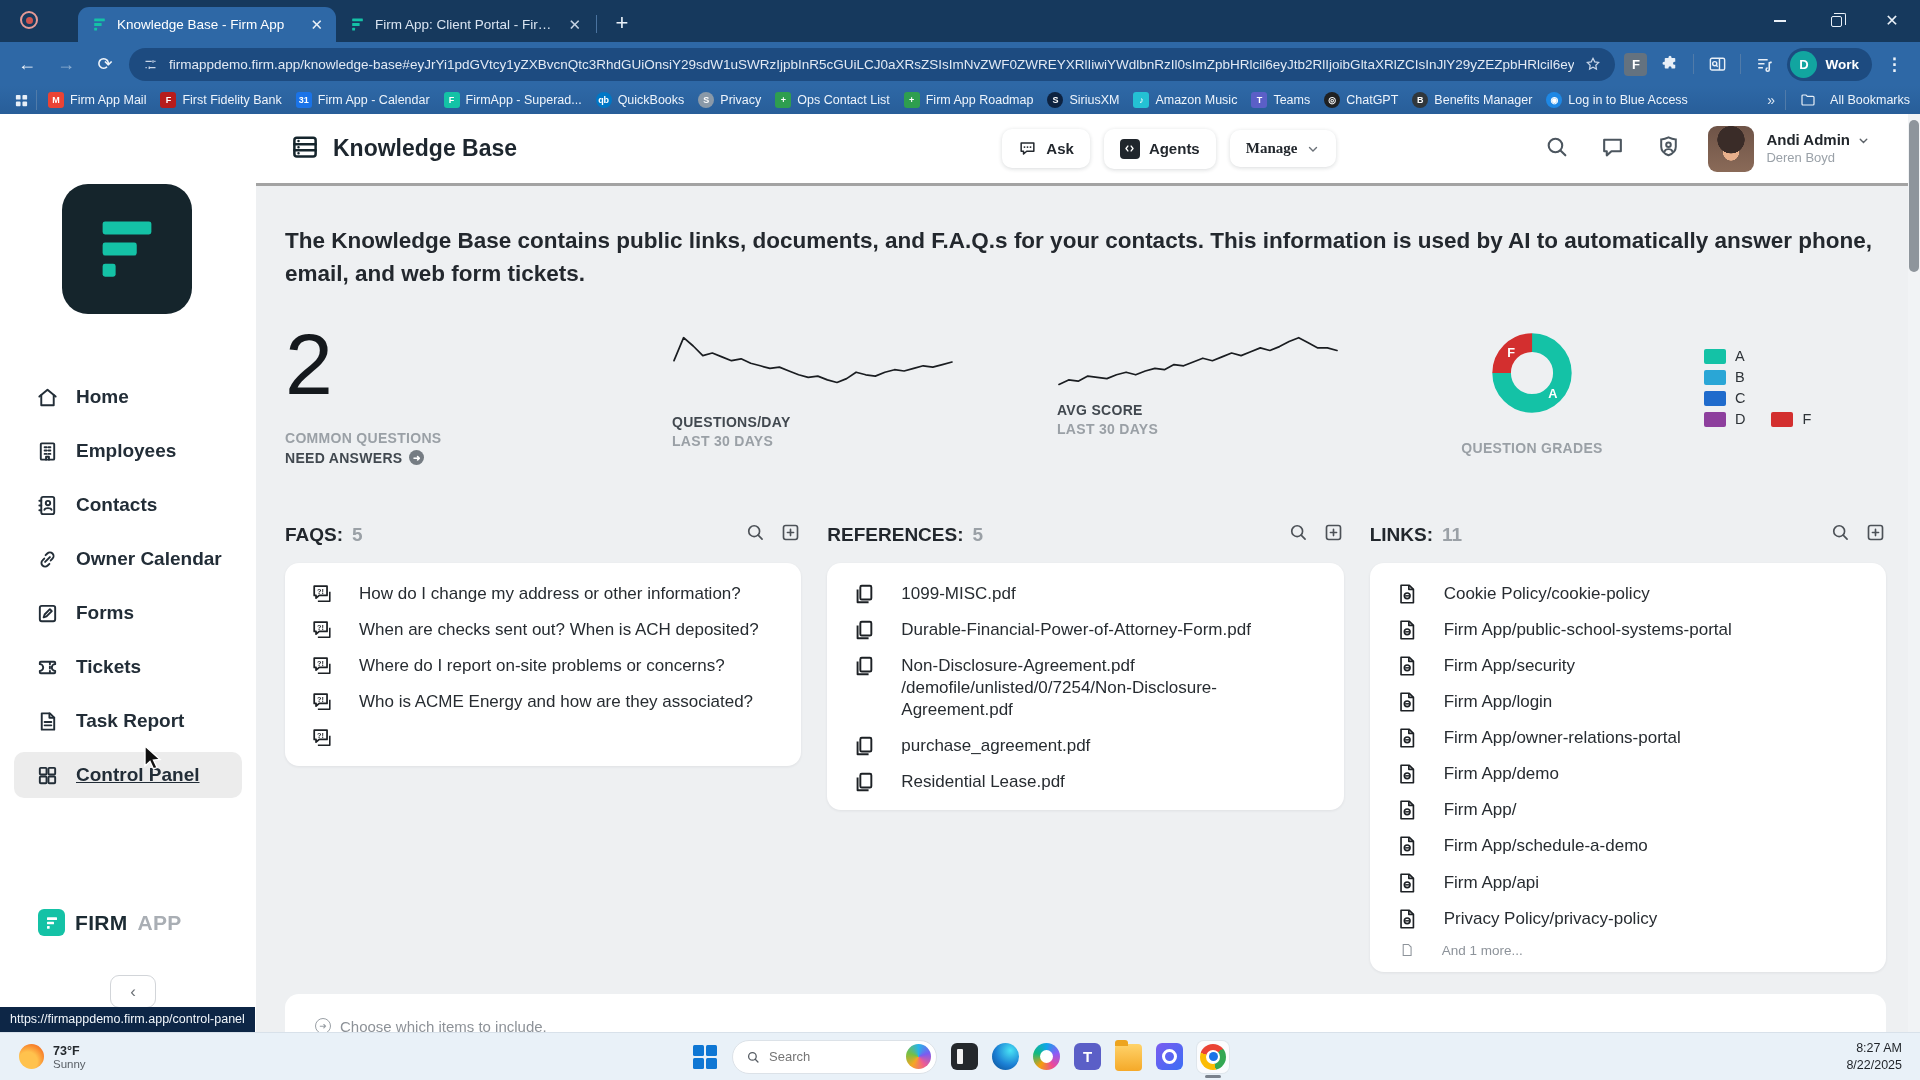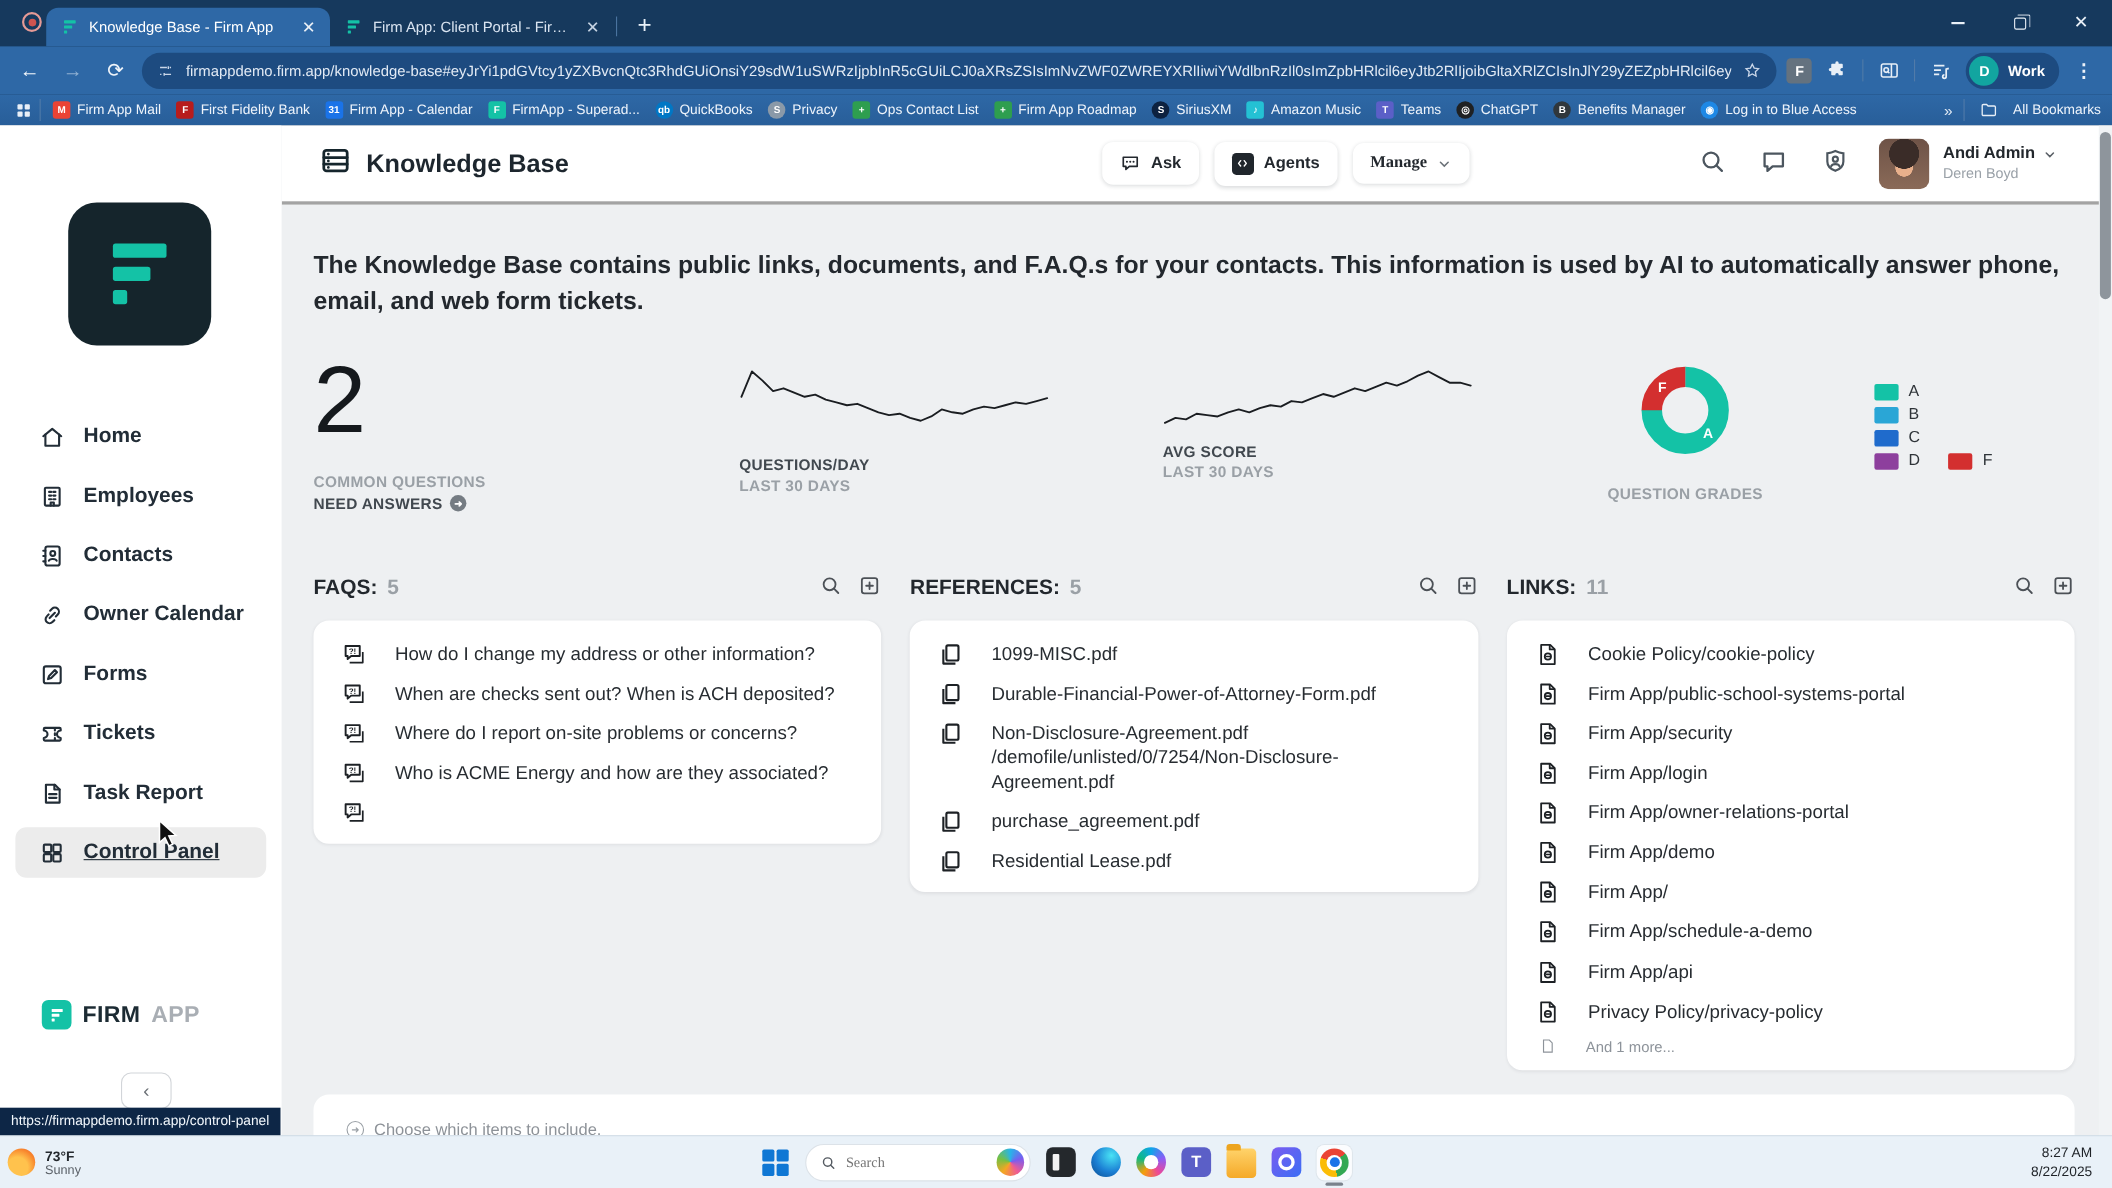--- a/index.html
+++ b/index.html
@@ -3,21 +3,21 @@
 <meta charset="utf-8">
 <style>
   *{margin:0;padding:0;box-sizing:border-box}
   html,body{width:1920px;height:1080px;overflow:hidden;font-family:"Liberation Sans",sans-serif;background:#16395d}
   .screen{position:relative;width:1920px;height:1080px}
 
   
   .titlebar{height:42px;background:#16395d;position:relative;display:flex;align-items:flex-end}
   .record{position:absolute;left:20px;top:11px;width:18px;height:18px;border-radius:50%;border:2px solid #e59a96;display:grid;place-items:center}
   .record::after{content:"";width:7px;height:7px;border-radius:50%;background:#cf5450}
-  .tabs{display:flex;align-items:flex-end;margin-left:42px;height:42px}
+  .tabs{display:flex;align-items:flex-end;margin-left:78px;height:42px}
   .tab{width:258px;height:35px;display:flex;align-items:center;gap:9px;padding:0 10px 0 13px;border-radius:11px 11px 0 0;color:#d9e4f1;font-size:13.5px;cursor:default}
   .tab.active{background:#2e68a6;color:#fff}
   .tab .fav{width:17px;height:17px;flex:none}
   .tab .t{flex:1;white-space:nowrap;overflow:hidden;text-overflow:ellipsis}
   .tab .x{font-size:15px;opacity:.9;padding:0 3px}
   .tab-sep{width:1px;height:18px;background:#4a739f;margin:0 4px 9px 2px}
   .newtab{width:30px;height:30px;margin:0 0 4px 6px;display:grid;place-items:center;color:#e9f1f9;font-size:22px;font-weight:300}
   .winctl{position:absolute;right:0;top:0;display:flex;height:42px}
   .winctl>div{width:56px;display:grid;place-items:center;color:#eaf1f8}
   .ic-min{width:12px;height:2px;background:#eaf1f8}
@@ -107,28 +107,28 @@
   .panel{background:#fff;border-radius:14px;margin-top:22px;padding:24px 30px 60px}
   .hint{display:flex;gap:9px;align-items:center;color:#8d9298;font-size:15px}
   .hint .ic{width:16px;height:16px;border:1.5px solid #9aa0a6;border-radius:50%;display:grid;place-items:center;font-size:9px;color:#9aa0a6;flex:none}
 
   .scrollbar{position:absolute;right:0;top:0;width:12px;height:100%;background:#f1f3f5;z-index:3}
   .thumb{position:absolute;right:1px;top:6px;width:10px;height:152px;border-radius:5px;background:#8e959c}
   .cursor{position:absolute;left:141px;top:630px;z-index:9}
 
   
   .taskbar{height:48px;background:#e9f1f8;display:flex;align-items:center;position:relative;border-top:1px solid #d8e1ea}
-  .weather{display:flex;align-items:center;gap:9px;padding-left:7px;font-size:12.5px;color:#24292e}
+  .weather{display:flex;align-items:center;gap:9px;padding-left:19px;font-size:12.5px;color:#24292e}
   .w-ic{width:25px;height:25px;border-radius:50%;background:radial-gradient(circle at 35% 70%,#ffc24d 40%,#f8842c 72%,#ee5b2a);flex:none}
   .w-t{font-weight:700}.w-c{color:#5a6067;font-size:11.5px}
   .tb-center{position:absolute;left:50%;top:0;height:100%;transform:translateX(-50%);display:flex;align-items:center;gap:14px}
   .start{width:27px;height:27px;display:grid;grid-template-columns:11px 11px;gap:2px;place-content:center}
   .start i{width:11px;height:11px;background:#0f77d4;border-radius:1.5px}
   .tsearch{width:205px;height:34px;background:#fff;border:1px solid #dce2e8;border-radius:17px;display:flex;align-items:center;gap:9px;padding:0 5px 0 13px;font-size:13px;color:#40464d}
-  .tsearch input{border:none;outline:none;width:110px;font-size:13px;font-family:Liberation Serif, serif;color:#ec4899;background:transparent}
+  .tsearch input{border:none;outline:none;width:110px;font-size:13px;font-family:Liberation Sans, sans-serif;color:#ec4899;background:transparent}
   .sphere{margin-left:auto;width:25px;height:25px;border-radius:50%;background:conic-gradient(#28b4e8,#7a5cf0,#ef5c92,#f5a623,#76c043,#28b4e8);flex:none}
   .tb-ic{width:27px;height:27px;position:relative;border-radius:6px;flex:none}
   .ic-dark{background:#24282c}.ic-dark::after{content:"";position:absolute;left:6px;top:6px;width:6px;height:15px;background:#f2f2f2;border-radius:1px}
   .ic-edge{border-radius:50%;background:radial-gradient(circle at 68% 28%,#49e3f5,#1b7fd4 55%,#0b4a8c)}
   .ic-copilot{border-radius:50%;background:conic-gradient(#0ea5e9,#8b5cf6,#ec4899,#f59e0b,#10b981,#0ea5e9)}
   .ic-copilot::after{content:"";position:absolute;inset:7px;background:#fff;border-radius:50%}
   .ic-teams{background:#5b5fc7;color:#fff;display:grid;place-items:center;font-size:15px;font-weight:800}
   .ic-folder{background:linear-gradient(#ffd36b,#f5a928);border-radius:4px;margin-top:2px}
   .ic-folder::before{content:"";position:absolute;top:-4px;left:0;width:13px;height:6px;background:#eda41f;border-radius:3px 3px 0 0}
   .ic-obs{background:linear-gradient(135deg,#7b5cf0,#3b6ef5)}

